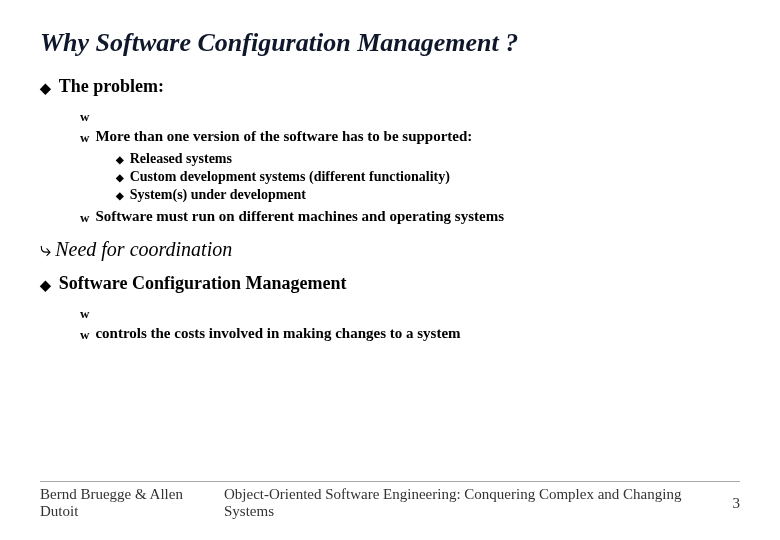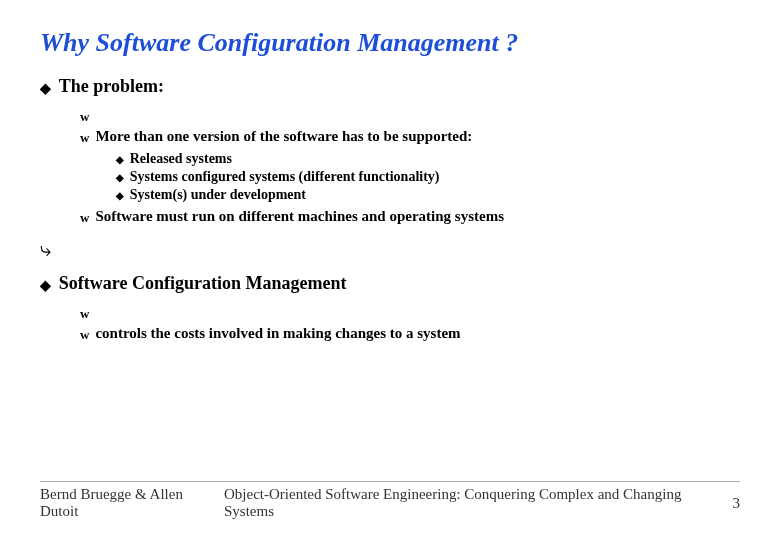--- a/index.html
+++ b/index.html
@@ -16,21 +16,21 @@
       height: 540px;
       padding: 28px 40px 20px 40px;
       display: flex;
       flex-direction: column;
     }
     .title {
       font-size: 26px;
       font-style: italic;
       font-weight: bold;
       margin-bottom: 18px;
-      color: #1d4ed8;
+      color: #0f172a;
     }
     .content {
       flex: 1;
       display: flex;
       flex-direction: column;
       gap: 6px;
     }
     .bullet-main {
       display: flex;
       align-items: flex-start;
@@ -134,37 +134,38 @@
         <span>More than one version of the software has to be supported:</span>
       </div>
 
       <div class="sub-sub-list">
         <div class="sub-sub-item">
           <span class="sm-diamond">◆</span>
           <span>Released systems</span>
         </div>
         <div class="sub-sub-item">
           <span class="sm-diamond">◆</span>
-          <span>Systems configured systems (different functionality)</span>
+          <span>Custom development systems (different functionality)</span>
         </div>
         <div class="sub-sub-item">
           <span class="sm-diamond">◆</span>
           <span>System(s) under development</span>
         </div>
       </div>
 
       <div class="sub-item">
         <span class="w-bullet">w</span>
         <span>Software must run on different machines and operating systems</span>
       </div>
 
     </div>
 
     <div class="need-coord">
       <span class="arrow-icon">⤷</span>
+      <span>Need for coordination</span>
     </div>
 
     <div class="bullet-main">
       <span class="diamond">◆</span>
       <span>Software Configuration Management</span>
     </div>
 
     <div class="sub-list">
       <div class="sub-item">
         <span class="w-bullet">w</span>

